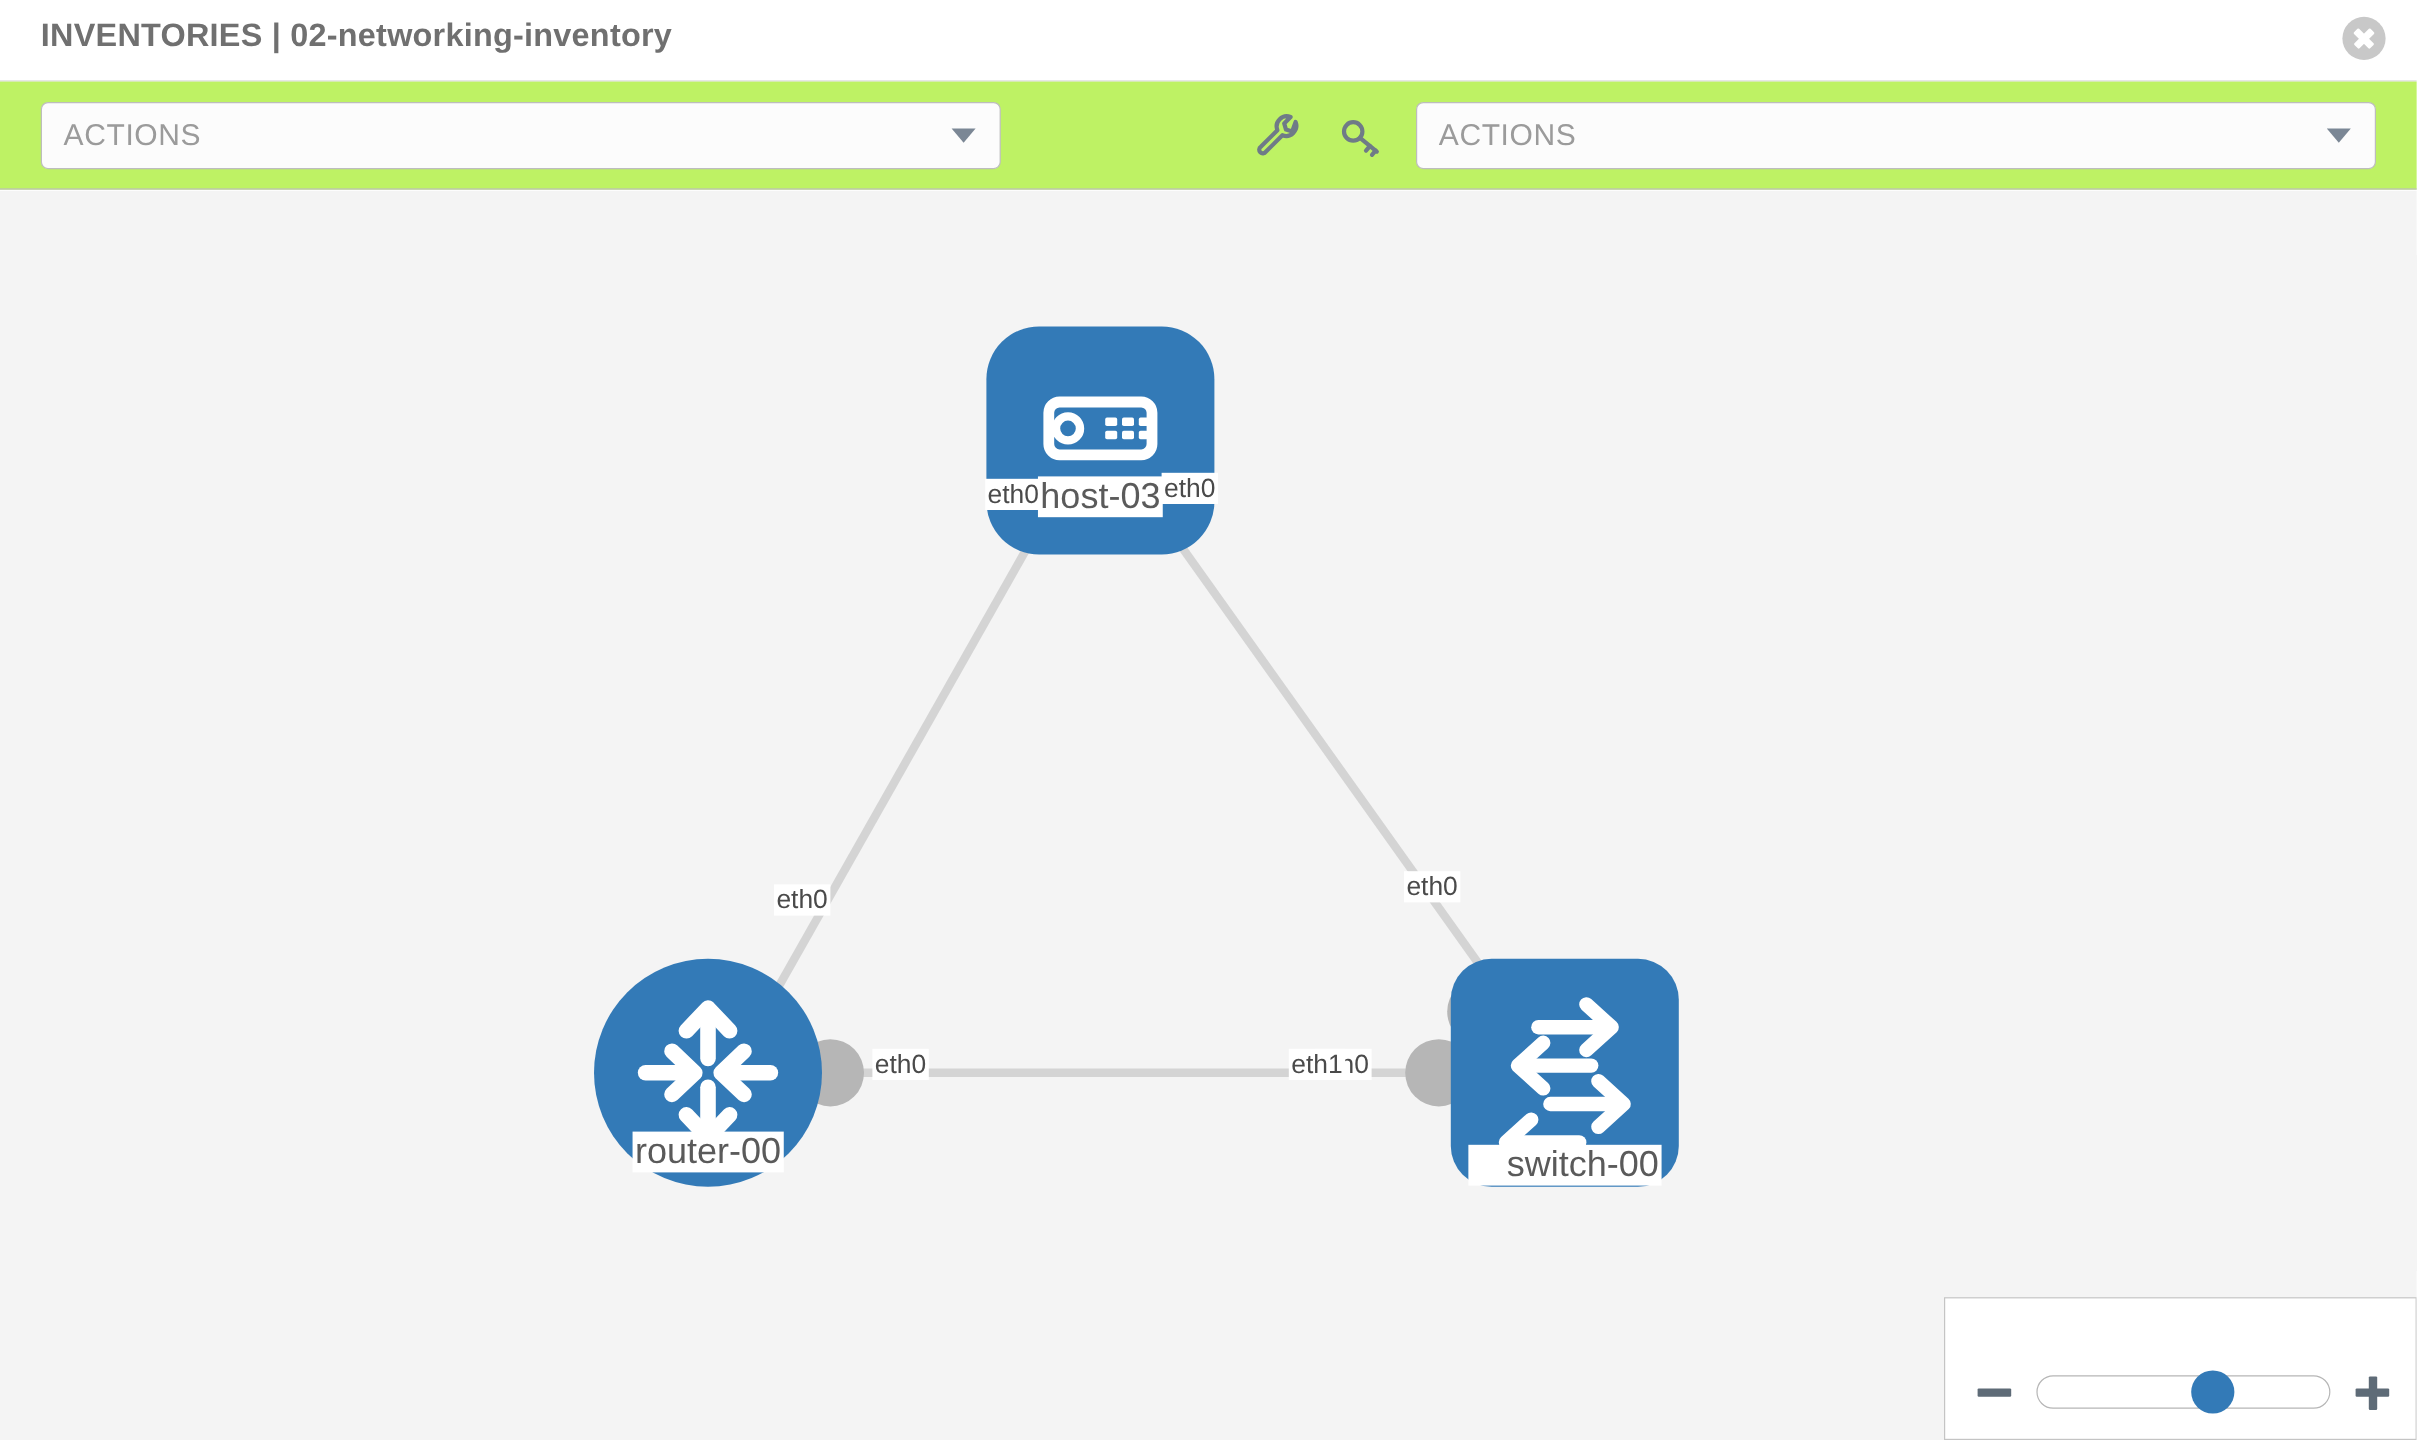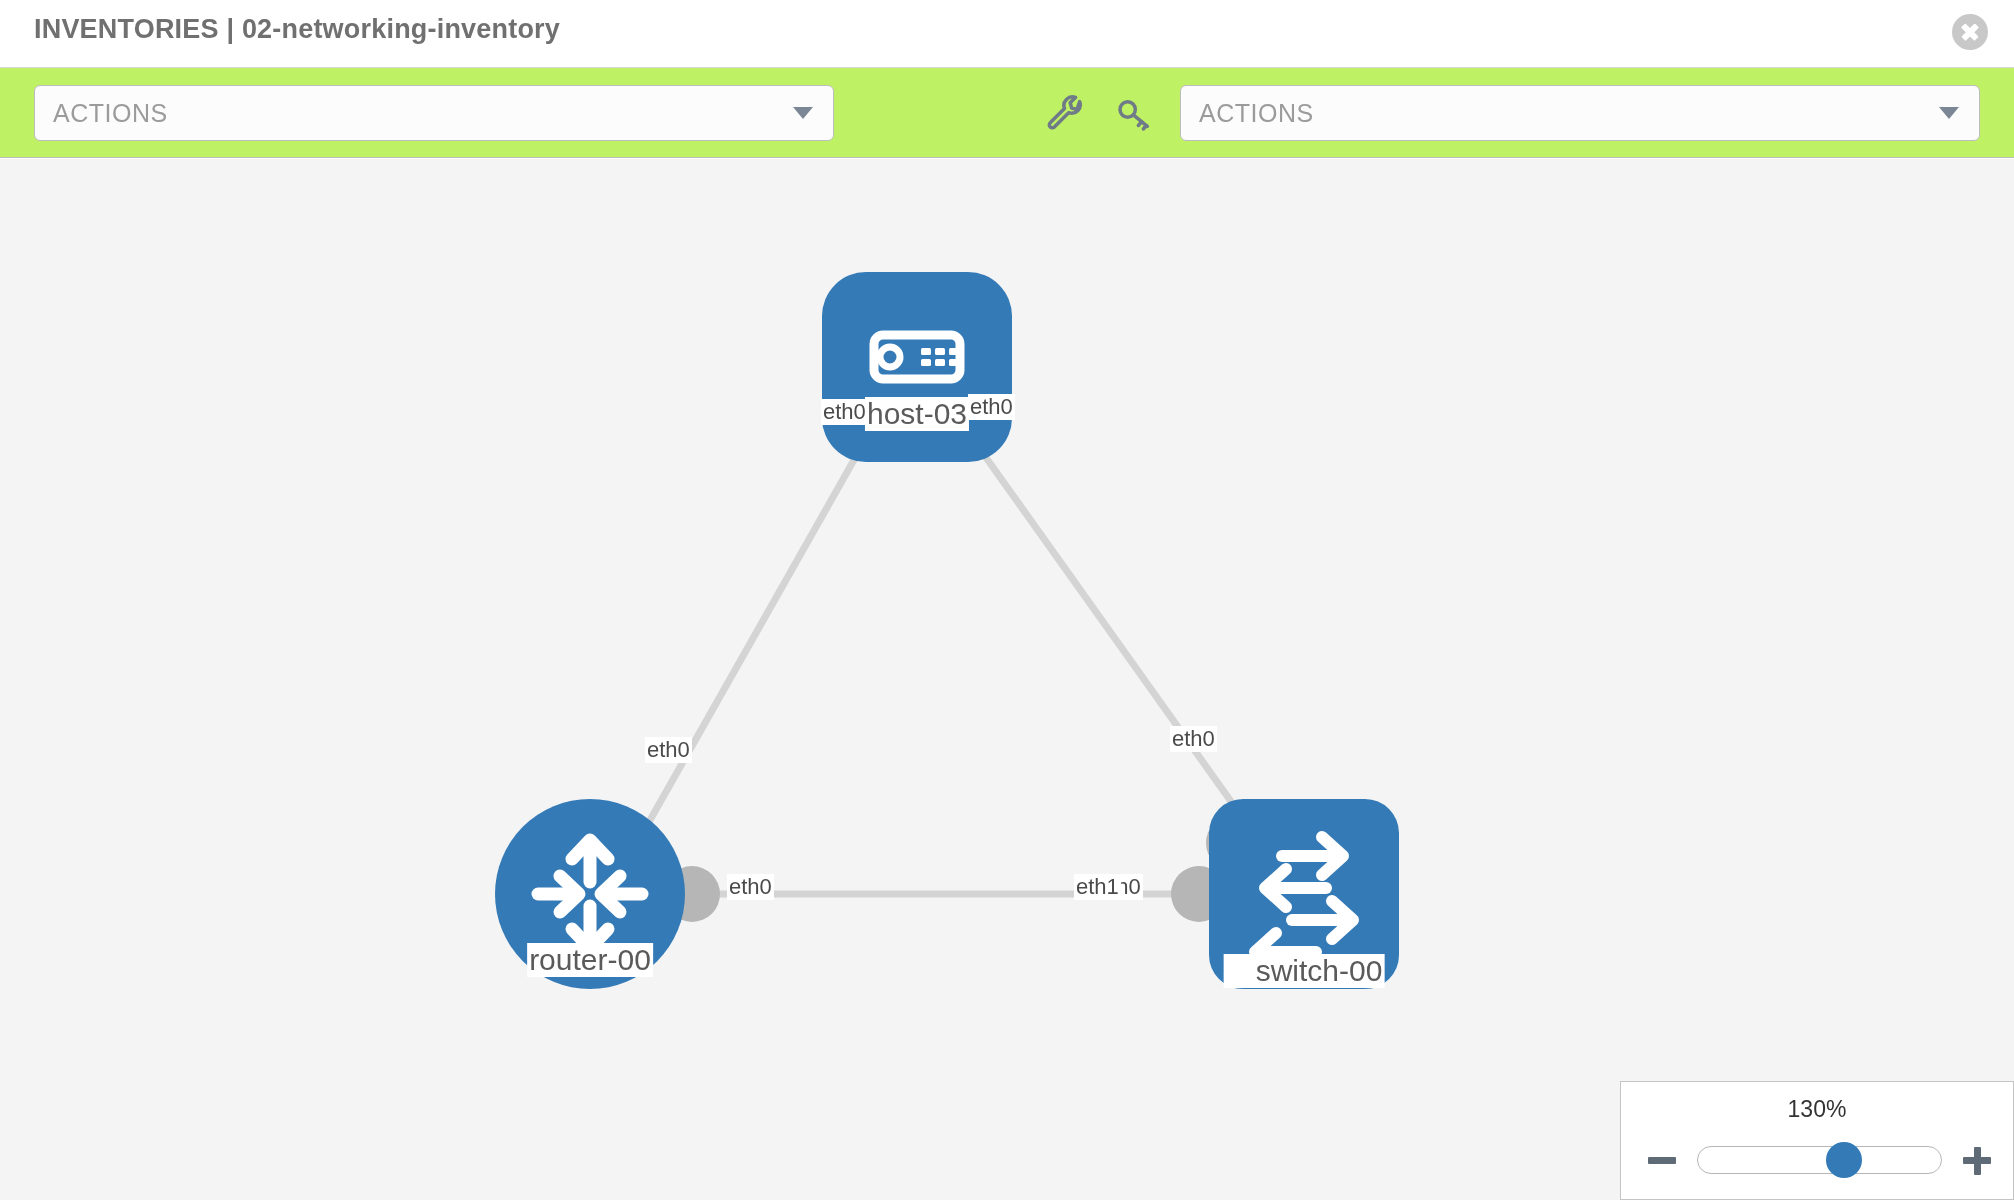--- a/index.html
+++ b/index.html
@@ -283,21 +283,20 @@
       <span class="if-label" style="left:1096px; top:715px;">eth0</span>
       <span class="if-label" style="left:1074px; top:715px;">eth1</span>
       <span class="if-label" style="left:727px;  top:715px;">eth0</span>
 
       <span class="node-name" style="left:917px;  top:238px;">host-03</span>
       <span class="node-name" style="left:590px;  top:784px;">router-00</span>
       <span class="node-name" style="left:1304px; top:795px;padding-left:32px;">switch-00</span>
     </div>
 
     <div class="zoom-panel" style="left:1620px; top:922px;">
-      <div class="zoom-value">130%</div>
       <div class="zoom-row">
         <div class="zoom-minus"></div>
         <div class="zoom-track">
           <div class="zoom-thumb" id="zoom-thumb" style="left: 60%;"></div>
         </div>
         <div class="zoom-plus"></div>
       </div>
     </div>
   </div>
 

